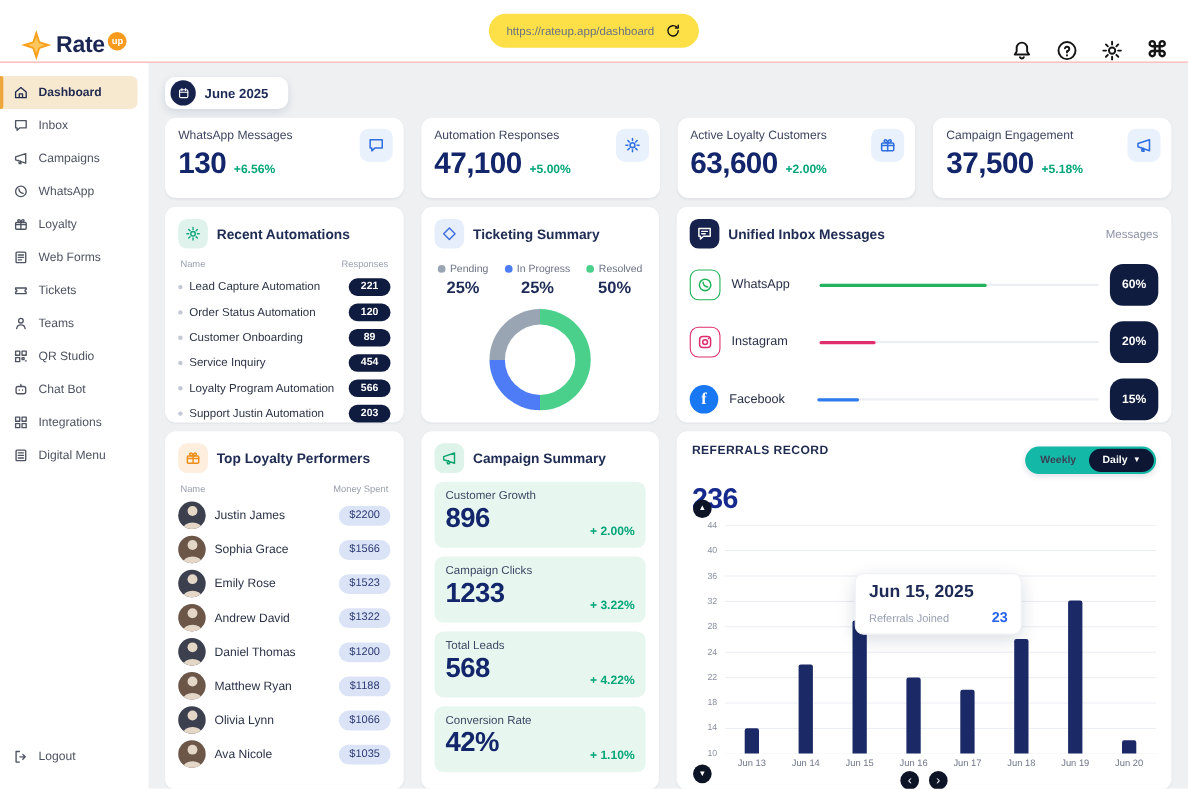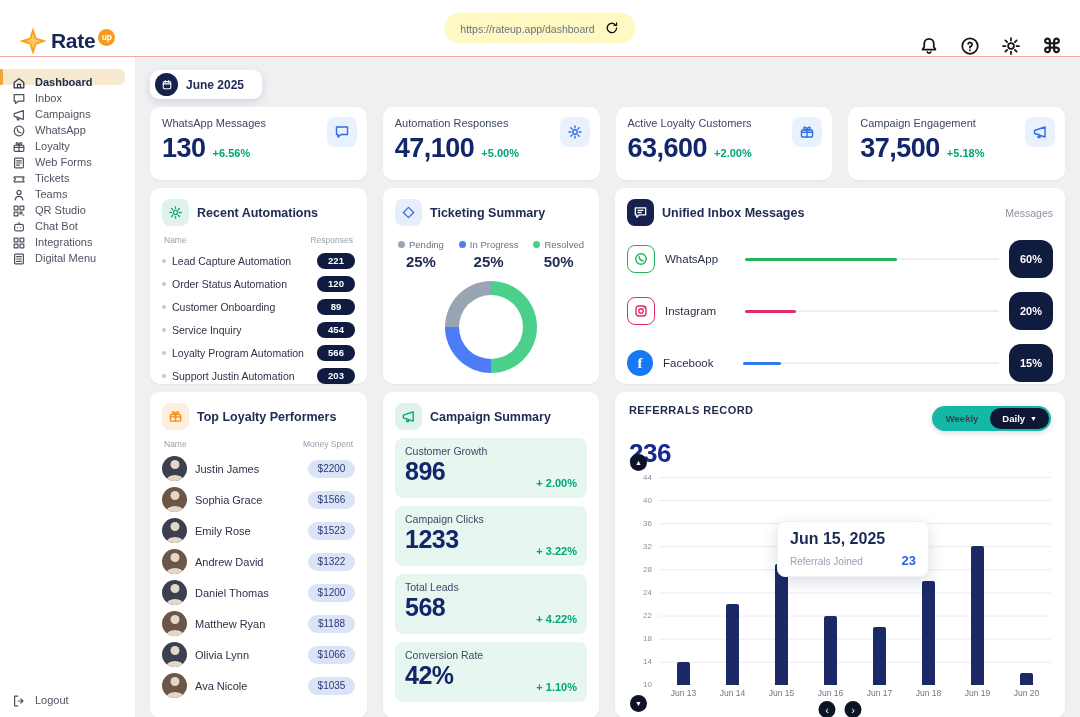--- a/index.html
+++ b/index.html
@@ -9,33 +9,33 @@
 
   
   .topbar{height:57px;display:flex;align-items:flex-end;padding:0 18px;background:#fff;
     border-bottom:1px solid #fca5a5;position:relative}
   .logo{display:flex;align-items:center;gap:3px}
   .logo-star{width:30px;height:30px}
   .brand{font-size:21px;font-weight:800;color:#1b2553;letter-spacing:-.3px}
   .brand-badge{width:17px;height:17px;border-radius:50%;background:#f79b1e;color:#fff;
     font-size:8.5px;font-weight:700;display:flex;align-items:center;justify-content:center;margin-top:-8px}
   .urlbar{position:absolute;left:50%;top:50%;transform:translate(-50%,-50%);
-    display:flex;align-items:center;gap:10px;background:#fef9c3;border-radius:18px;
+    display:flex;align-items:center;gap:10px;background:#fde047;border-radius:18px;
     padding:8px 16px;min-width:190px;justify-content:center;cursor:text}
   .url-text{font-size:10.5px;color:#6b7280}
   .urlbar svg{width:15px;height:15px;color:#111}
   .top-icons{margin-left:auto;display:flex;align-items:center;gap:21px;color:#141414}
   .top-icons svg{width:20px;height:20px;cursor:pointer}
   .cmd{font-size:20px;line-height:1;cursor:pointer;font-weight:600}
 
   
   .app{display:flex;height:660px}
   .sidebar{width:135px;background:#fff;padding-top:12px;display:flex;flex-direction:column;flex-shrink:0}
-  .side-item{display:flex;align-items:flex-start;gap:9px;padding:7px 12px;font-size:11px;
-    color:#4d5360;cursor:pointer;position:relative;height:16px}
+  .side-item{display:flex;align-items:center;gap:9px;padding:7px 12px;font-size:11px;
+    color:#4d5360;cursor:pointer;position:relative;height:30px}
   .side-item svg{width:14px;height:14px;flex-shrink:0}
   .side-item.active{background:#f7e9d0;color:#232c50;font-weight:700;border-radius:0 6px 6px 0;margin-right:10px}
   .side-item.active::before{content:"";position:absolute;left:0;top:0;bottom:0;width:3px;background:#eda63a;border-radius:0 2px 2px 0}
   .side-spacer{flex:1}
   .logout{margin-bottom:14px}
 
   .main{flex:1;background:#eef0f2;padding:13px 15px 0;display:flex;flex-direction:column;gap:8px;min-width:0}
 
   
   .date-chip{display:inline-flex;align-items:center;gap:8px;background:#fff;border-radius:9px;

